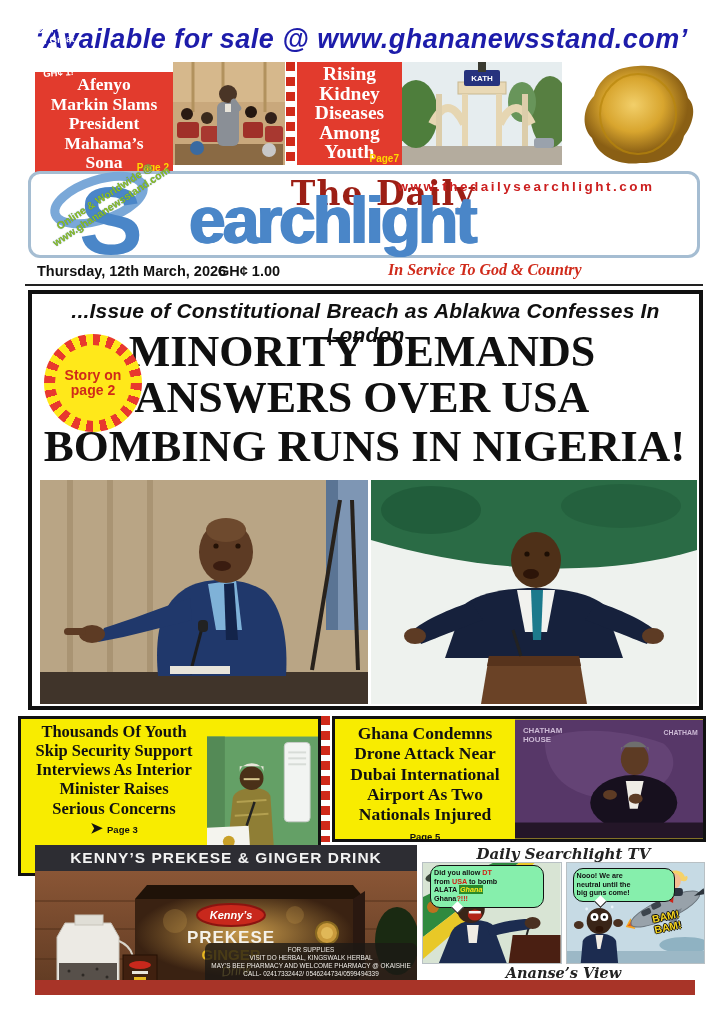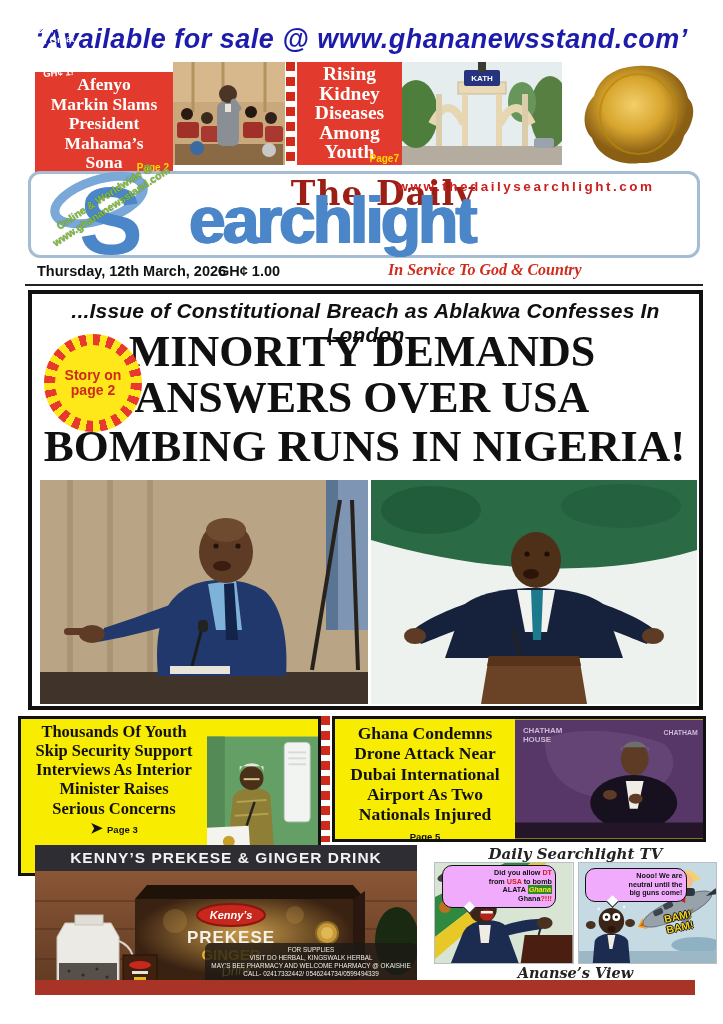--- a/index.html
+++ b/index.html
@@ -75,27 +75,27 @@
   
   #ad{top:845px;left:35px;width:382px;height:146px;}
   #ad-head{height:26px;background:#2d2d33;color:#f2f2f2;font-weight:bold;font-size:15.5px;
            letter-spacing:1px;text-align:center;line-height:26px;}
   #ad-scene{position:relative;width:382px;height:120px;}
   #ad-supplies{position:absolute;left:170px;top:72px;width:204px;padding:3px 4px;border-radius:6px;
                background:rgba(28,24,20,.78);color:#f0ede8;font-size:6.4px;line-height:1.25;
                text-align:center;}
   #ad-fda{font-weight:bold;font-size:7.2px;margin-top:2px;}
   
-  #cartoon{top:845px;left:434px;width:283px;height:135px;}
+  #cartoon{top:845px;left:422px;width:283px;height:135px;}
   .script{font-family:"DejaVu Serif",serif;font-style:italic;color:#222;text-align:center;}
   #ct-title{font-size:15px;height:17px;font-weight:bold;}
   #ct-panels{position:relative;height:102px;display:flex;gap:4px;}
   .panel{position:relative;flex:1;border:1px solid #b8c0c4;box-sizing:border-box;}
-  .bubble{position:absolute;background:#f0abfc;border:1.5px solid #111;border-radius:10px;
-          font-size:7.2px;font-weight:bold;line-height:1.2;text-align:right;padding:3px 3px;color:#111;}
+  .bubble{position:absolute;background:#86efac;border:1.5px solid #111;border-radius:10px;
+          font-size:7.2px;font-weight:bold;line-height:1.2;text-align:left;padding:3px 3px;color:#111;}
   .bubble:after{content:"";position:absolute;bottom:-5px;left:22px;width:8px;height:8px;background:#fff;
           border-right:1.5px solid #111;border-bottom:1.5px solid #111;transform:rotate(45deg);}
   #bubL{left:7px;top:2px;width:106px;}
   #bubR{left:6px;top:5px;width:94px;}
   .red-word{color:#d01f14;}
   .hl-word{background:#2a8a2a;color:#ffe81a;font-style:italic;padding:0 1px;}
   #sfx{position:absolute;left:86px;top:48px;transform:rotate(-12deg);color:#f5d41c;font-weight:bold;
        font-size:10.5px;line-height:1;text-align:center;
        text-shadow:-1px 0 #111,1px 0 #111,0 -1px #111,0 1px #111;}
   #ct-caption{font-size:14.5px;height:16px;font-weight:bold;}

